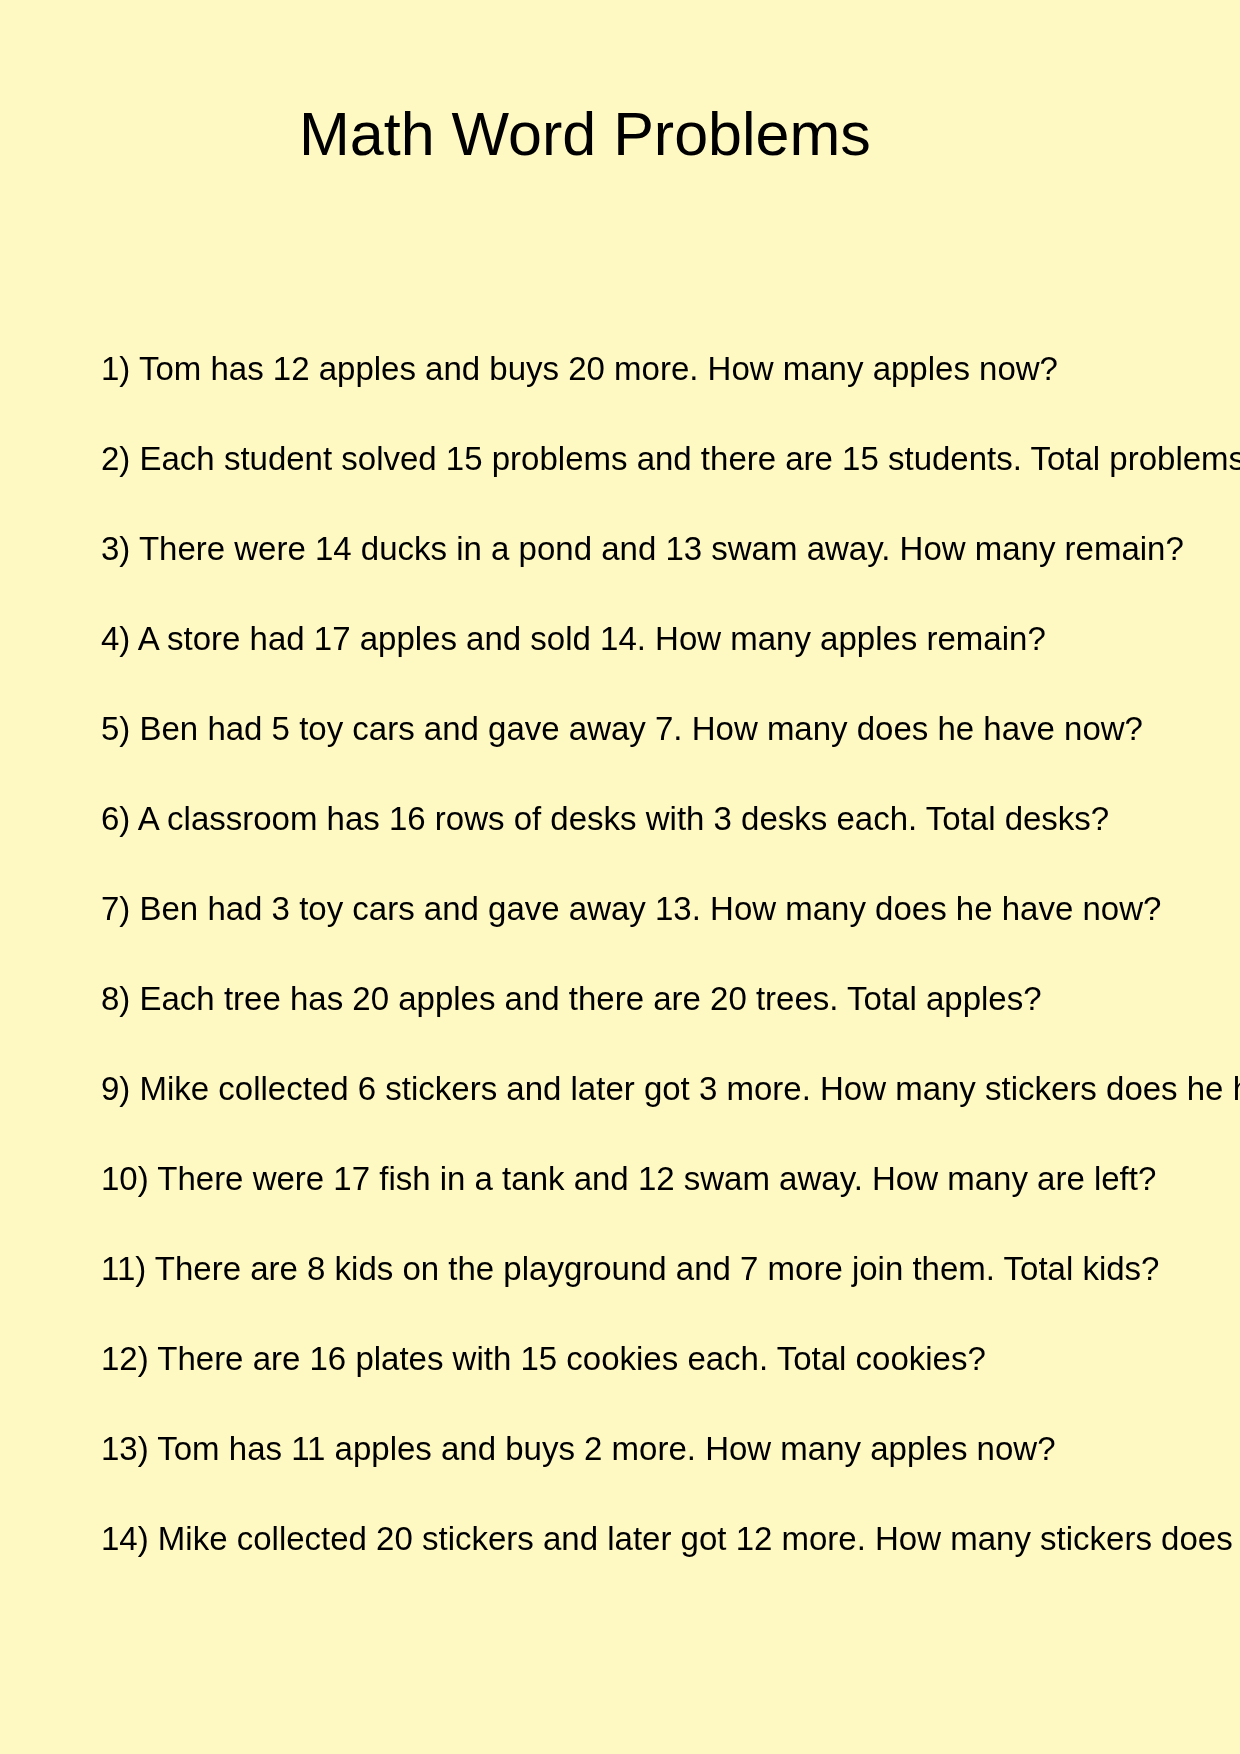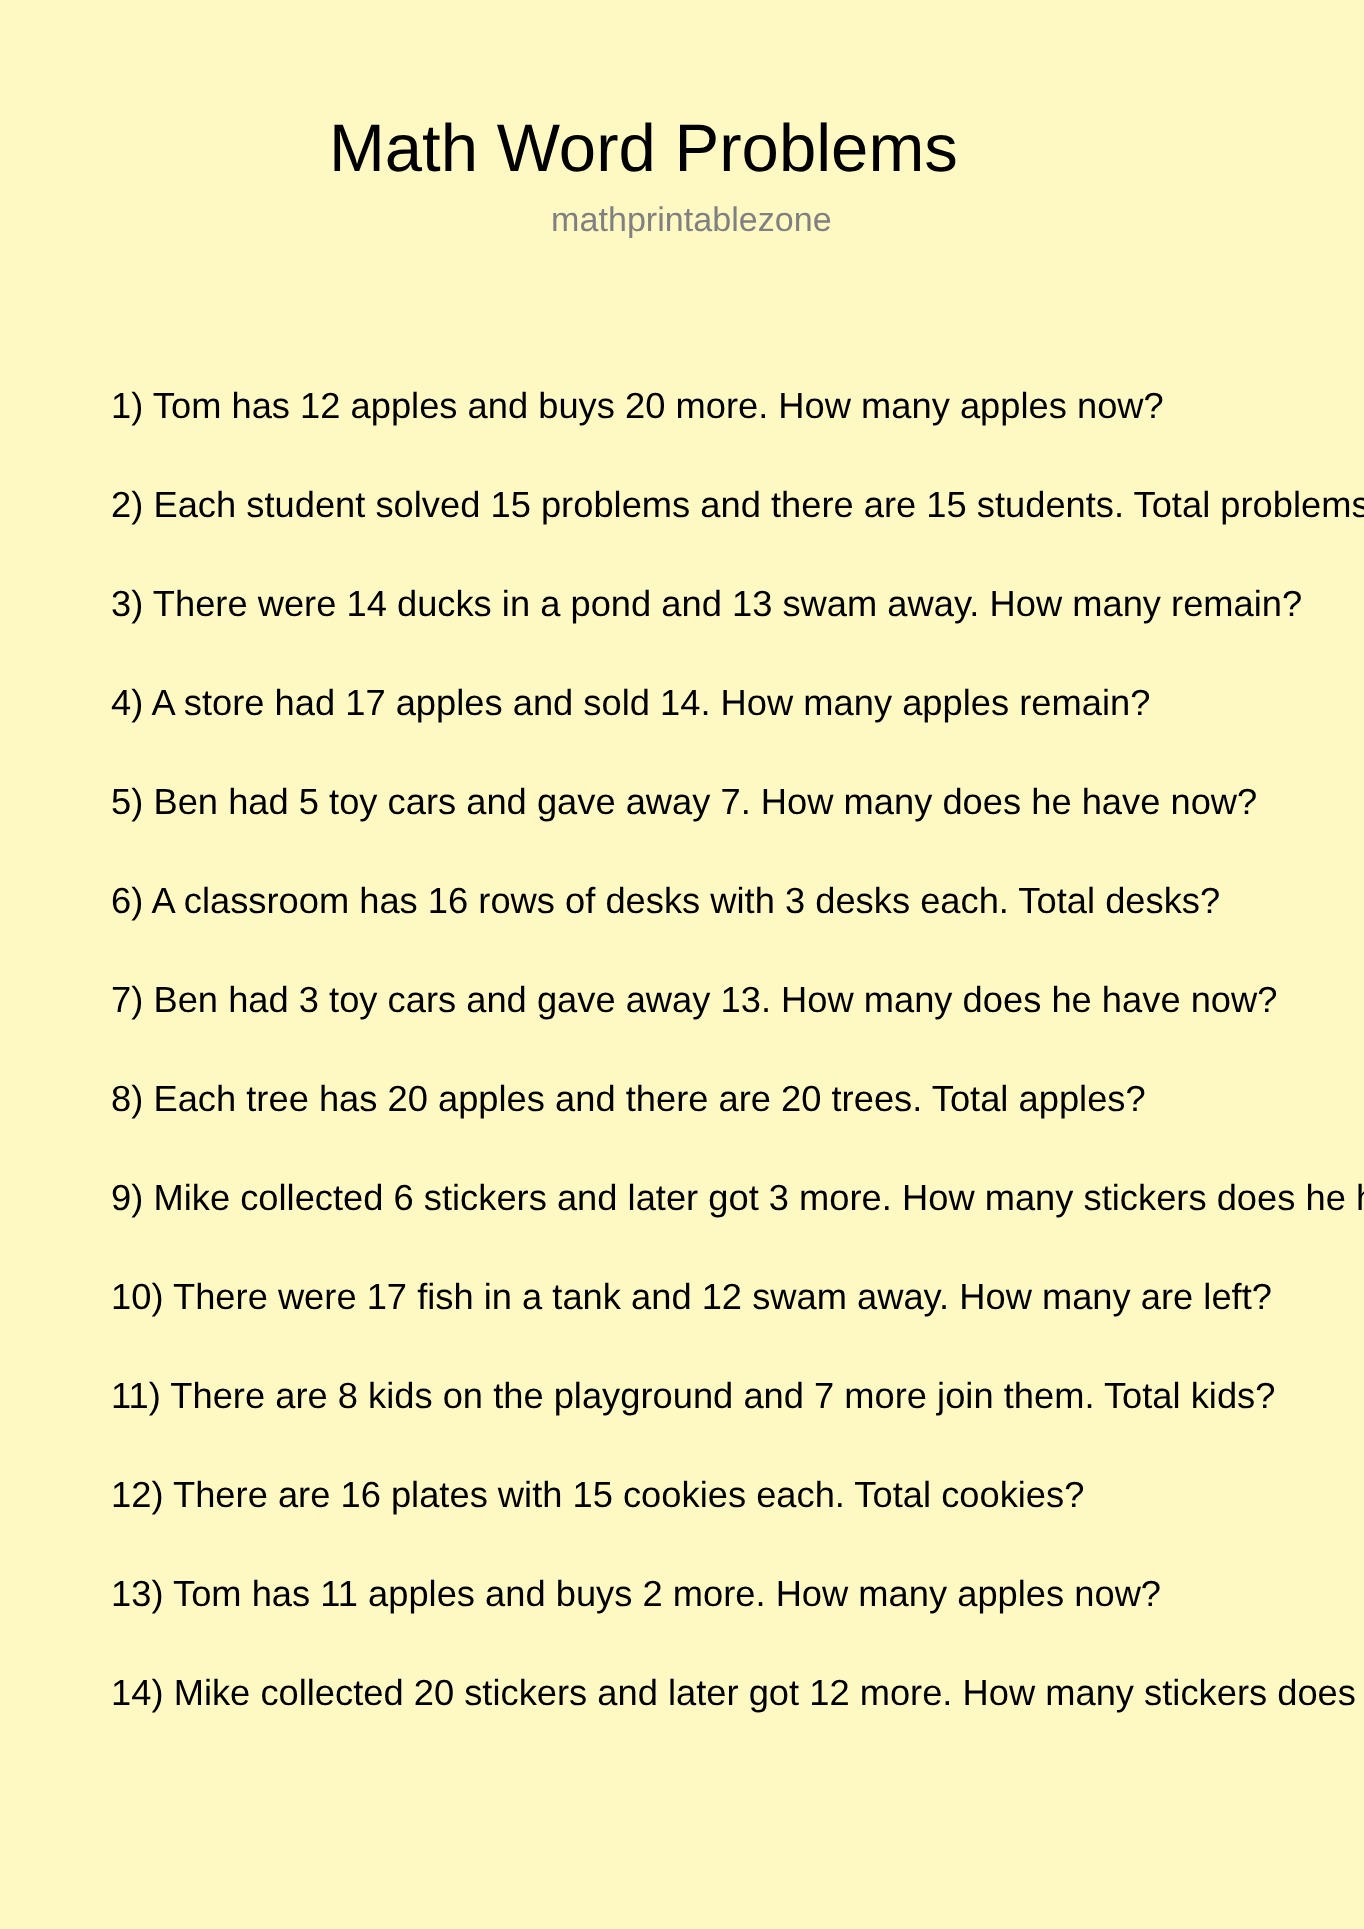--- a/index.html
+++ b/index.html
@@ -57,21 +57,20 @@
       height: 90px;
       white-space: nowrap;
       color: #000000;
     }
   </style>
 </head>
 <body>
 
 <div class="page">
   <h1 class="title">Math Word Problems</h1>
-  <div class="subtitle">mathprintablezone</div>
 
   <ul class="problems">
     <li class="problem">1) Tom has 12 apples and buys 20 more. How many apples now?</li>
     <li class="problem">2) Each student solved 15 problems and there are 15 students. Total problems?</li>
     <li class="problem">3) There were 14 ducks in a pond and 13 swam away. How many remain?</li>
     <li class="problem">4) A store had 17 apples and sold 14. How many apples remain?</li>
     <li class="problem">5) Ben had 5 toy cars and gave away 7. How many does he have now?</li>
     <li class="problem">6) A classroom has 16 rows of desks with 3 desks each. Total desks?</li>
     <li class="problem">7) Ben had 3 toy cars and gave away 13. How many does he have now?</li>
     <li class="problem">8) Each tree has 20 apples and there are 20 trees. Total apples?</li>

